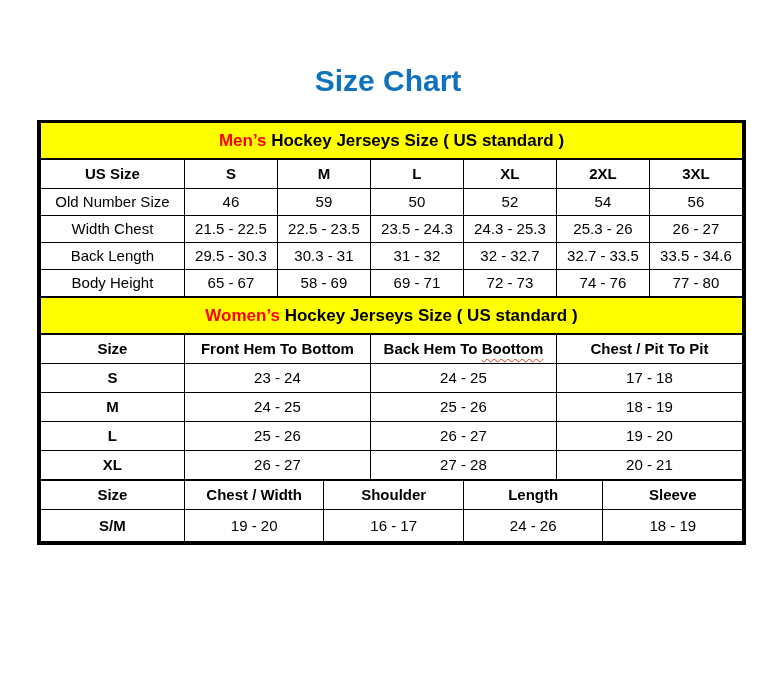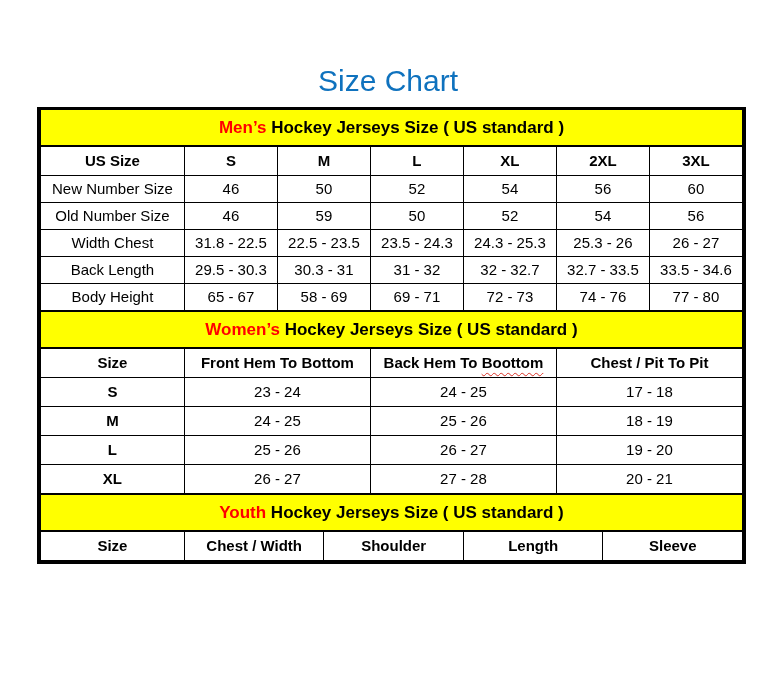--- a/index.html
+++ b/index.html
@@ -9,25 +9,25 @@
     --ink:#000000;
     --squiggle:#D93025;
   }
   html,body{margin:0;padding:0;background:#ffffff;}
   body{
     width:776px;height:692px;position:relative;overflow:hidden;
     font-family:"Liberation Sans",sans-serif;color:var(--ink);
   }
   .page-title{
     position:absolute;top:64px;left:0;width:776px;margin:0;
-    text-align:center;font-size:30px;font-weight:400;color:var(--blue);
+    text-align:center;font-size:30px;font-weight:700;color:var(--blue);
     font-family:"Liberation Sans",sans-serif;
   }
   .table-outline{
-    position:absolute;top:107px;left:37px;width:709px;
+    position:absolute;top:120px;left:37px;width:709px;
     border:3px solid var(--ink);box-sizing:border-box;background:#fff;
   }
   table{border-collapse:collapse;width:100%;table-layout:fixed;}
   td,th{
     border:1.5px solid var(--ink);
     text-align:center;vertical-align:middle;
     padding:1px 2px;font-size:15px;line-height:1.15;
     overflow:hidden;white-space:nowrap;
   }
   
@@ -83,40 +83,31 @@
           <tr class="headrow">
             <th>US Size</th>
             <th>S</th>
             <th>M</th>
             <th>L</th>
             <th>XL</th>
             <th>2XL</th>
             <th>3XL</th>
           </tr>
           <tr class="datarow">
-            <td class="rowlabel">New Number Size</td>
-            <td>46</td>
-            <td>50</td>
-            <td>52</td>
-            <td>54</td>
-            <td>56</td>
-            <td>60</td>
-          </tr>
-          <tr class="datarow">
             <td class="rowlabel">Old Number Size</td>
             <td>46</td>
             <td>59</td>
             <td>50</td>
             <td>52</td>
             <td>54</td>
             <td>56</td>
           </tr>
           <tr class="datarow">
             <td class="rowlabel">Width Chest</td>
-            <td>31.8 - 22.5</td>
+            <td>21.5 - 22.5</td>
             <td>22.5 - 23.5</td>
             <td>23.5 - 24.3</td>
             <td>24.3 - 25.3</td>
             <td>25.3 - 26</td>
             <td>26 - 27</td>
           </tr>
           <tr class="datarow">
             <td class="rowlabel">Back Length</td>
             <td>29.5 - 30.3</td>
             <td>30.3 - 31</td>
@@ -181,26 +172,30 @@
       </table>
     <table data-section="2">
         <colgroup>
           <col style="width:20.5%">
           <col style="width:19.875%">
           <col style="width:19.875%">
           <col style="width:19.875%">
           <col style="width:19.875%">
         </colgroup>
         <tbody>
-          <tr class="band">
-            <td colspan="5"><span class="accent">Youth</span><span> Hockey Jerseys Size ( US standard )</span></td>
-          </tr>
           <tr class="headrow">
             <th>Size</th>
             <th>Chest / Width</th>
             <th>Shoulder</th>
             <th>Length</th>
             <th>Sleeve</th>
           </tr>
+          <tr class="datarow">
+            <td class="rowlabel">S/M</td>
+            <td>19 - 20</td>
+            <td>16 - 17</td>
+            <td>24 - 26</td>
+            <td>18 - 19</td>
+          </tr>
         </tbody>
       </table>
   </div>
 </div>
 
 </body></html>

